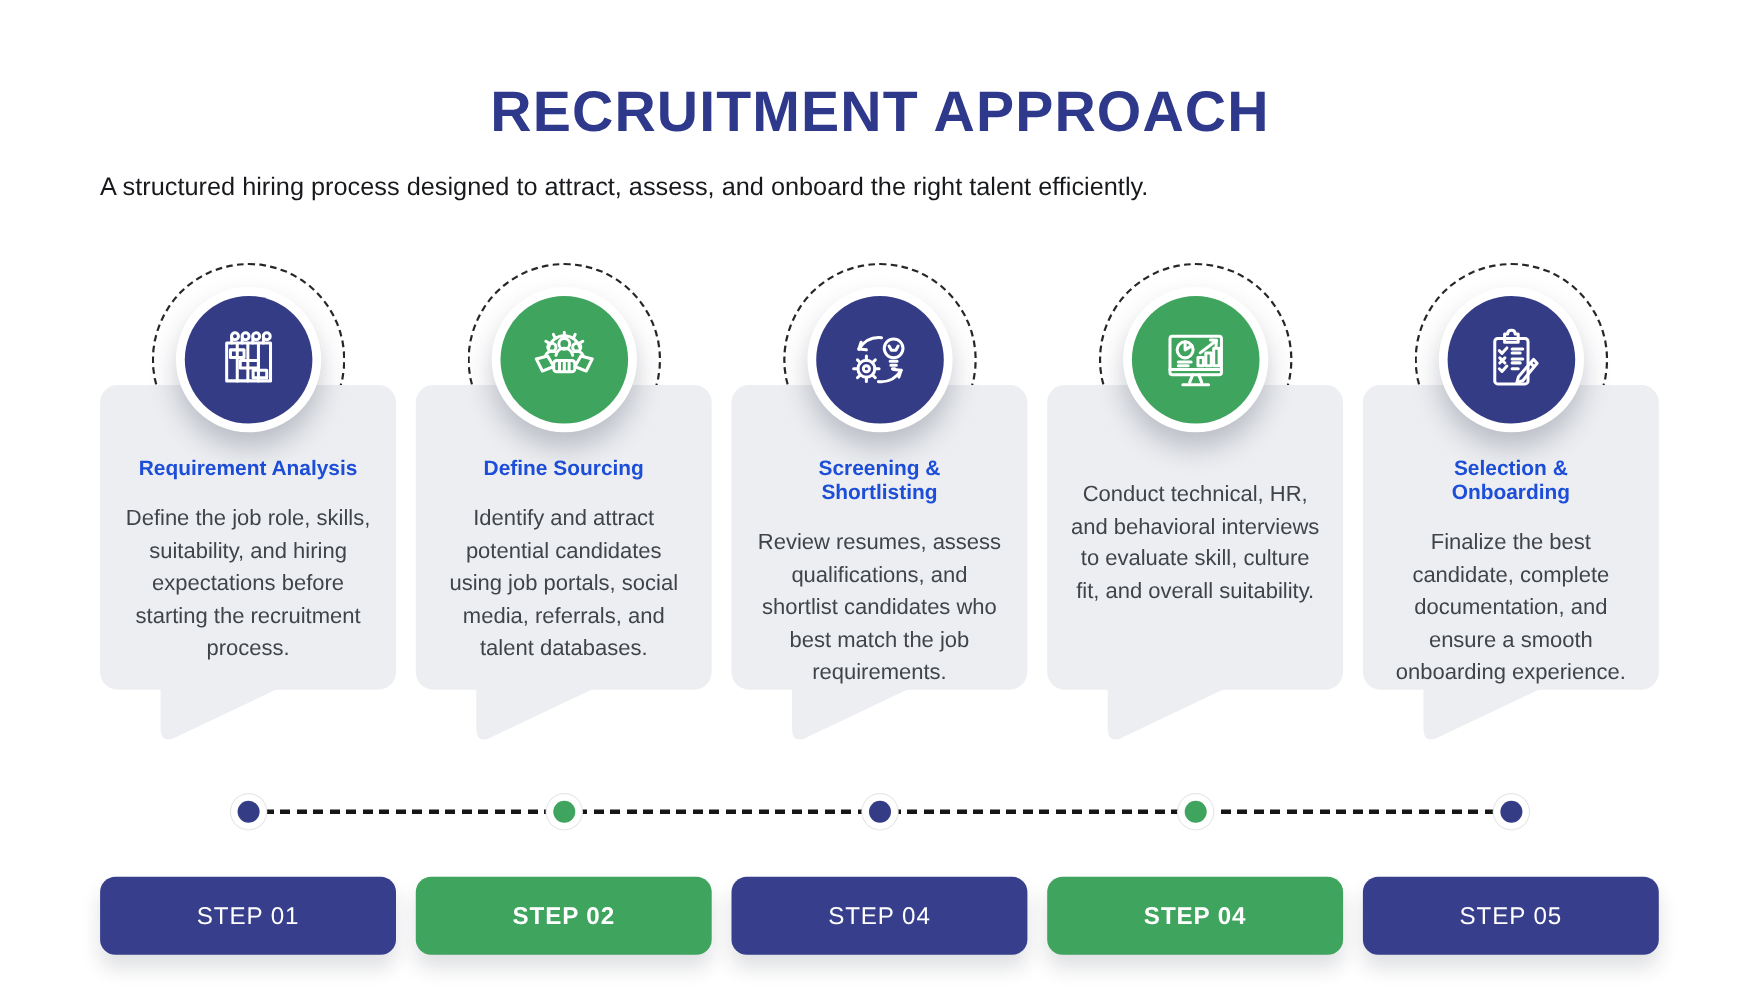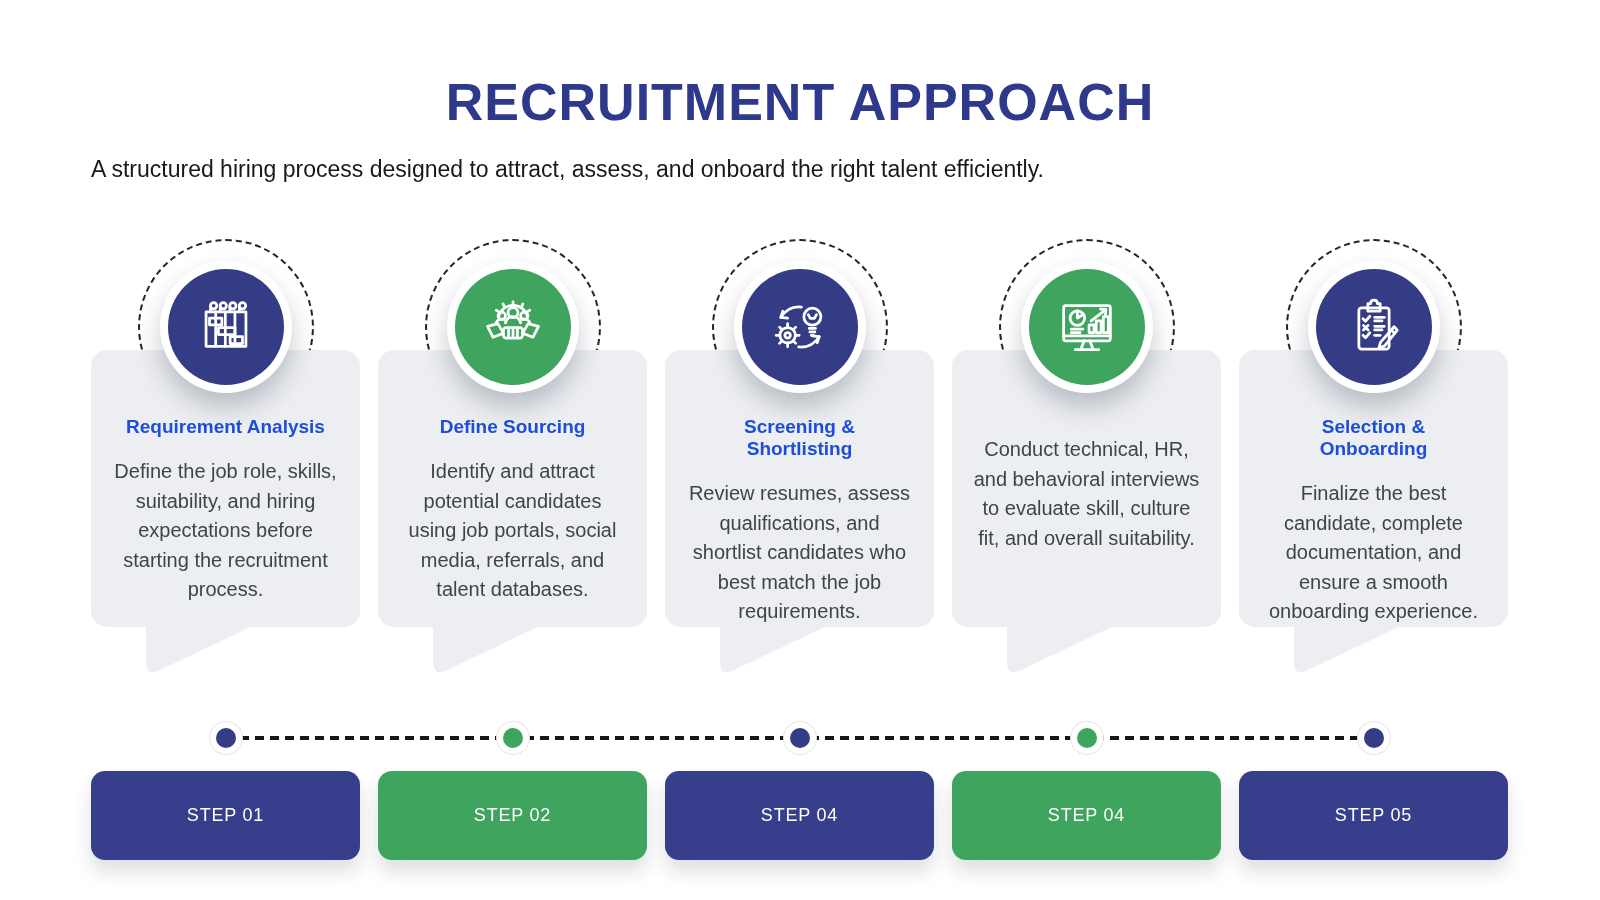--- a/index.html
+++ b/index.html
@@ -47,27 +47,27 @@
     border-radius: 2px; }
   .dots { position: relative; display: flex; gap: 18px; height: 30px; }
   .dot-slot { width: 269px; display: flex; align-items: center; justify-content: center; }
   .dot { width: 20px; height: 20px; border-radius: 50%;
     box-shadow: 0 0 0 6px #ffffff, 0 0 0 7px #e6e6e6; }
   .dot.blue  { background: #353c86; }
   .dot.green { background: #3fa45e; }
 
   
   .buttons-row { margin-top: 18px; display: flex; gap: 18px; }
-  .step-button { width: 269px; height: 89px; border-radius: 14px; border: none;
+  .step-button { width: 269px; height: 71px; border-radius: 14px; border: none;
     display: flex; align-items: center; justify-content: center;
     font-family: "Liberation Sans", sans-serif;
-    font-size: 18px; font-weight: 500; letter-spacing: 0.8px; color: #ffffff;
-    box-shadow: 0 12px 18px rgba(30,35,60,0.14); }
+    font-size: 22px; font-weight: 500; letter-spacing: 0.8px; color: #ffffff;
+    box-shadow: 0 12px 18px rgba(30,35,60,0.14); margin-top: 26px; }
   .step-button.blue  { background: #373e8c; }
-  .step-button.green { background: #3fa45e; }
+  .step-button.green { background: #3fa45e; font-weight: bold; }
 </style>
 </head>
 <body>
 
 <div class="content">
 
   <h1 class="page-title">RECRUITMENT APPROACH</h1>
   <p class="page-subtitle">A structured hiring process designed to attract, assess, and onboard the right talent efficiently.</p>
 
   <div class="steps-row">

